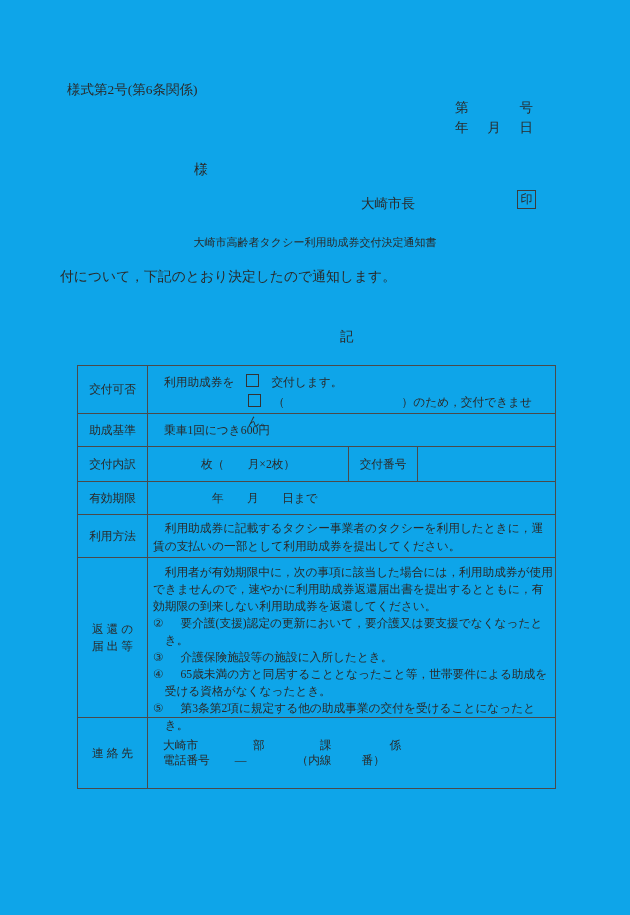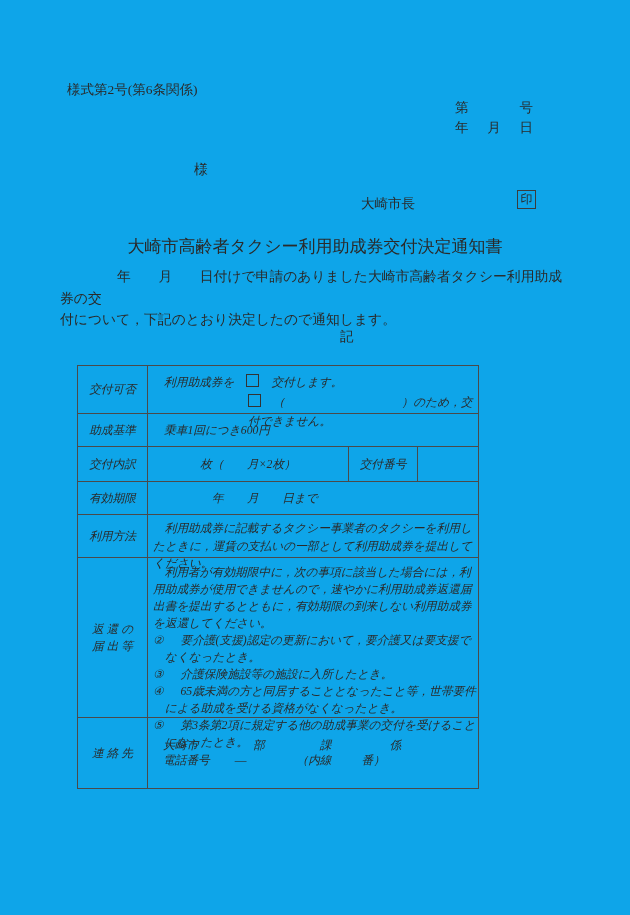--- a/index.html
+++ b/index.html
@@ -20,32 +20,31 @@
   .date-line   { left: 455px; top: 119px; width: 78px; display: flex; justify-content: space-between; font-size: 13.5px; }
   .addressee   { left: 194px; top: 161px; font-size: 14px; }
   .sender      { left: 361px; top: 195px; font-size: 13.5px; }
   .seal {
     left: 517px; top: 190px;
     width: 17px; height: 17px;
     border: 1px solid #3c3c3c;
     display: flex; align-items: center; justify-content: center;
     font-size: 12px;
   }
-  .doc-title { left: 0; top: 235px; width: 630px; text-align: center; font-size: 17px; }
+  .doc-title { left: 0; top: 235px; width: 630px; text-align: center; font-size: 11px; }
   .body-text { left: 60px; top: 266px; width: 510px; font-size: 13.8px; line-height: 21.5px; }
   .body-text .line1 { text-indent: 57px; }
   .record-marker { left: 340px; top: 328px; font-size: 13.5px; }
 
   
   .tbl {
-    left: 77px; top: 365px; width: 402px;
+    left: 77px; top: 365px; width: 479px;
     border: 1px solid #4a4a4a;
     font-size: 11.7px;
     box-sizing: border-box;
-    font-style: italic;
   }
   .trow { display: flex; border-bottom: 1px solid #4a4a4a; box-sizing: border-box; }
   .trow:last-child { border-bottom: none; }
   .lbl {
     flex: 0 0 70px; width: 70px;
     border-right: 1px solid #4a4a4a;
     display: flex; flex-direction: column;
     align-items: center; justify-content: center;
     text-align: center; line-height: 17px;
     box-sizing: border-box;
@@ -116,21 +115,20 @@
 
   <div class="abs addressee">様</div>
 
   <div class="abs sender">大崎市長</div>
 
   <div class="abs seal">印</div>
 
   <div class="abs doc-title">大崎市高齢者タクシー利用助成券交付決定通知書</div>
 
   <div class="abs body-text">
-    <div class="line1">年　　月　　日付けで申請のありました大崎市高齢者タクシー利用助成券の交</div>
     <div class="line2">付について，下記のとおり決定したので通知します。</div>
   </div>
 
   <div class="abs record-marker">記</div>
 
   <div class="abs tbl">
 
     <div class="trow r1">
       <div class="lbl">交付可否</div>
       <div class="cnt">

